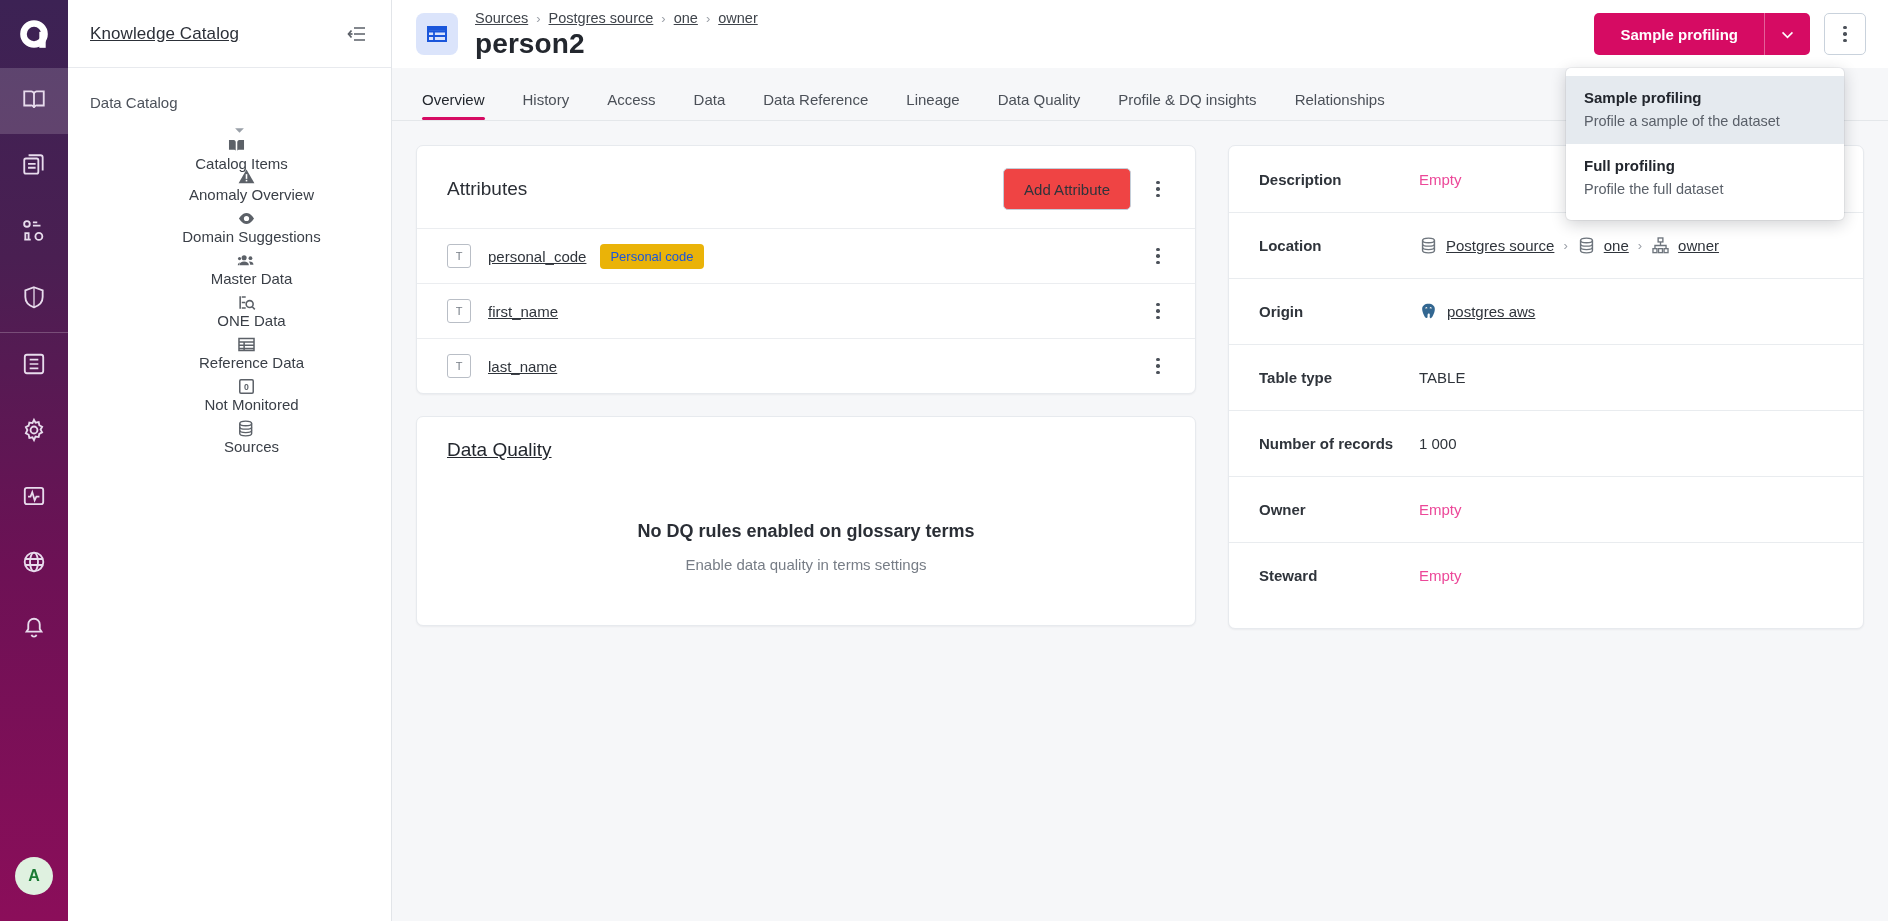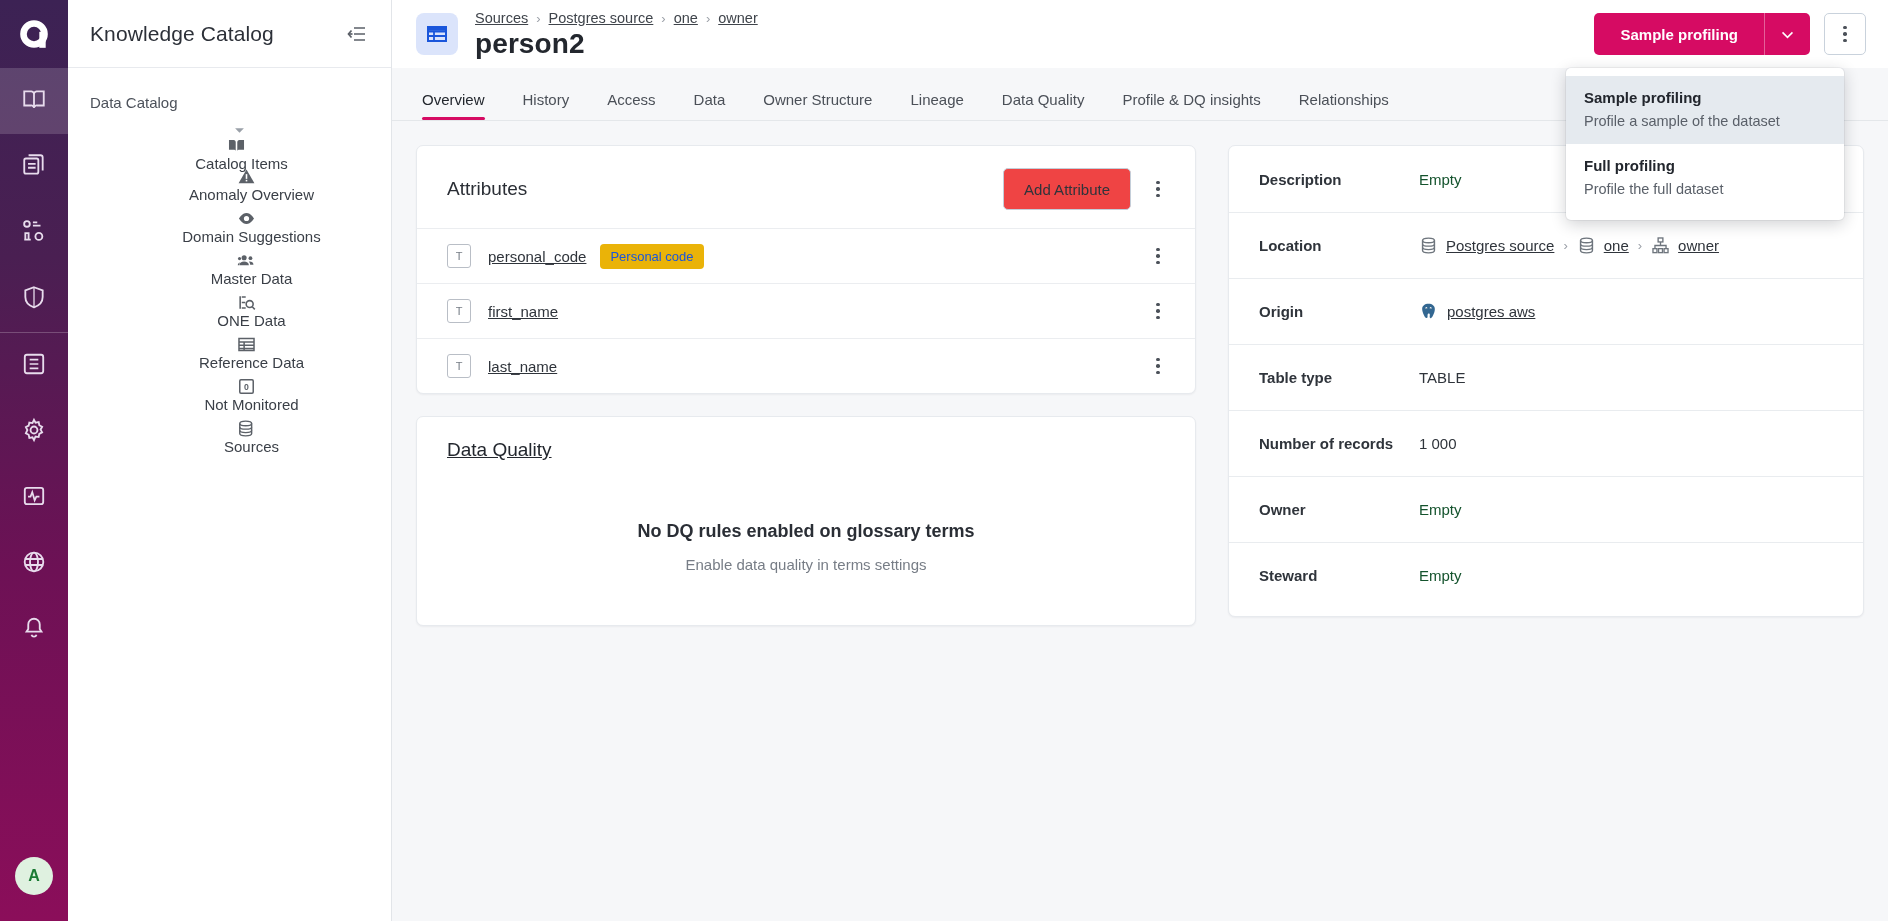--- a/index.html
+++ b/index.html
@@ -40,21 +40,21 @@
   
   .sidebar {
     width: 324px; flex: 0 0 324px; height: 921px; background: #ffffff;
     border-right: 1px solid #e2e5e9; display: flex; flex-direction: column;
     position: relative; z-index: 20;
   }
   .sidebar-head {
     height: 68px; display: flex; align-items: center; justify-content: space-between;
     padding: 0 22px 0 22px; border-bottom: 1px solid #e8eaee;
   }
-  .sidebar-title { font-size: 21px; color: #2c3038; font-weight: 400; letter-spacing: .1px; }
+  .sidebar-title { font-size: 17px; color: #2c3038; font-weight: 400; letter-spacing: .1px; text-decoration: underline; }
   .collapse-btn { cursor: pointer; display: flex; align-items: center; }
   .collapse-btn svg { width: 24px; height: 24px; stroke: #5b6068; stroke-width: 1.7; fill: none; }
 
   .sidebar-section { font-size: 15px; color: #4d525b; padding: 26px 0 8px 22px; }
   .tree { padding-top: 6px; }
   .tree-row {
     display: flex; align-items: center; height: 42px; cursor: pointer;
     font-size: 15px; color: #3a3f47; padding-left: 22px; flex-direction: column;
   }
   .caret { width: 18px; height: 18px; display: flex; align-items: center; justify-content: center; margin-right: 2px; }
@@ -165,29 +165,29 @@
   .dq-sub { font-size: 15px; color: #777d86; margin-top: 14px; }
 
   .glossary-body { padding: 0 30px 26px 30px; }
   .add-term {
     display: inline-flex; align-items: center; gap: 9px; border: 1px solid #c4ced9;
     border-radius: 5px; background: #fff; height: 33px; padding: 0 13px;
     font-size: 14px; color: #2f343b; cursor: pointer;
   }
   .add-term .plus { font-size: 16px; color: #444a52; line-height: 1; }
 
-  .summary-body { padding: 0 0 8px 0; }
+  .summary-body { padding: 0 0 20px 0; }
   .sum-row {
     display: flex; align-items: center; min-height: 66px; padding: 0 30px;
     border-top: 1px solid #e9ecef;
   }
   .sum-row:first-child { border-top: none; }
   .sum-label { width: 160px; flex: 0 0 160px; font-size: 15px; color: #2f343b; font-weight: 600; }
   .sum-value { font-size: 15px; color: #2f343b; display: flex; align-items: center; }
-  .sum-value.empty { color: #14532d; }
+  .sum-value.empty { color: #ec4899; }
   .loc-part { display: flex; align-items: center; gap: 8px; }
   .loc-part a { text-decoration: underline; color: #2f343b; cursor: pointer; }
   .loc-sep { margin: 0 9px; color: #9ba0a8; font-size: 13px; }
   .loc-ico { width: 19px; height: 19px; display: flex; align-items: center; justify-content: center; }
   .loc-ico svg { width: 19px; height: 19px; fill: #6e757d; }
   .pg-ico svg { width: 19px; height: 19px; }
 
   
   .dropdown {
     position: absolute; top: 68px; left: 1566px; width: 278px;
@@ -448,21 +448,21 @@
         </div>
       </div>
     </div>
 
     <div class="tabs-wrap">
       <div class="tabs">
         <div class="tab active">Overview</div>
         <div class="tab">History</div>
         <div class="tab">Access</div>
         <div class="tab">Data</div>
-        <div class="tab">Owner Structure</div>
+        <div class="tab">Data Reference</div>
         <div class="tab">Lineage</div>
         <div class="tab">Data Quality</div>
         <div class="tab">Profile &amp; DQ insights</div>
         <div class="tab">Relationships</div>
       </div>
     </div>
 
     <div class="content">
 
       <div class="col-left">

